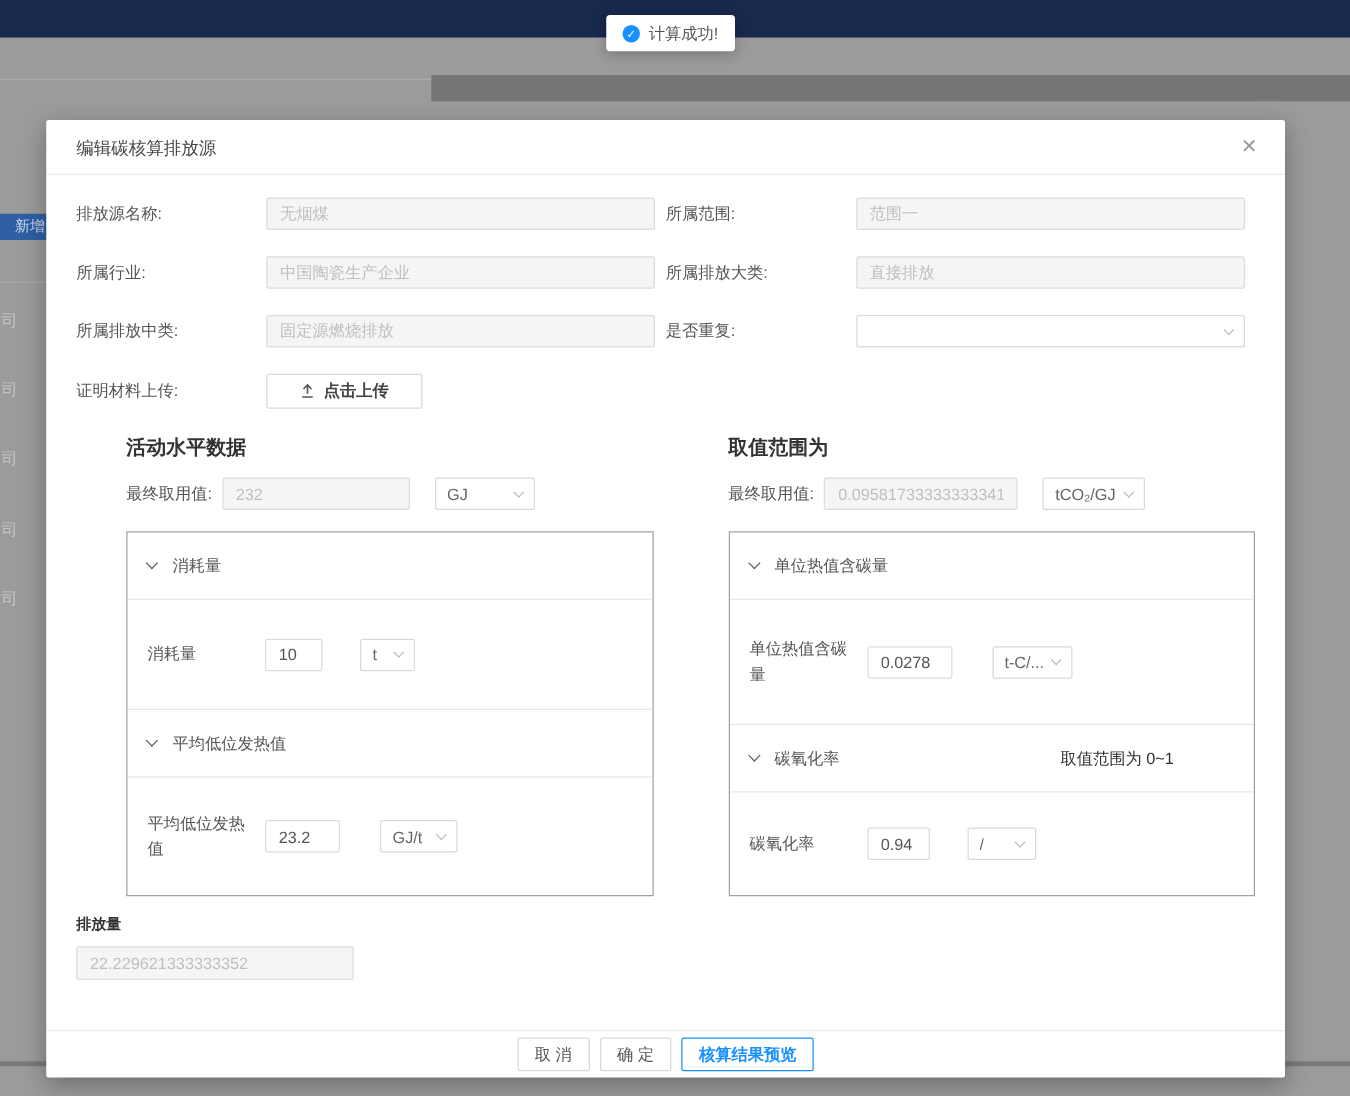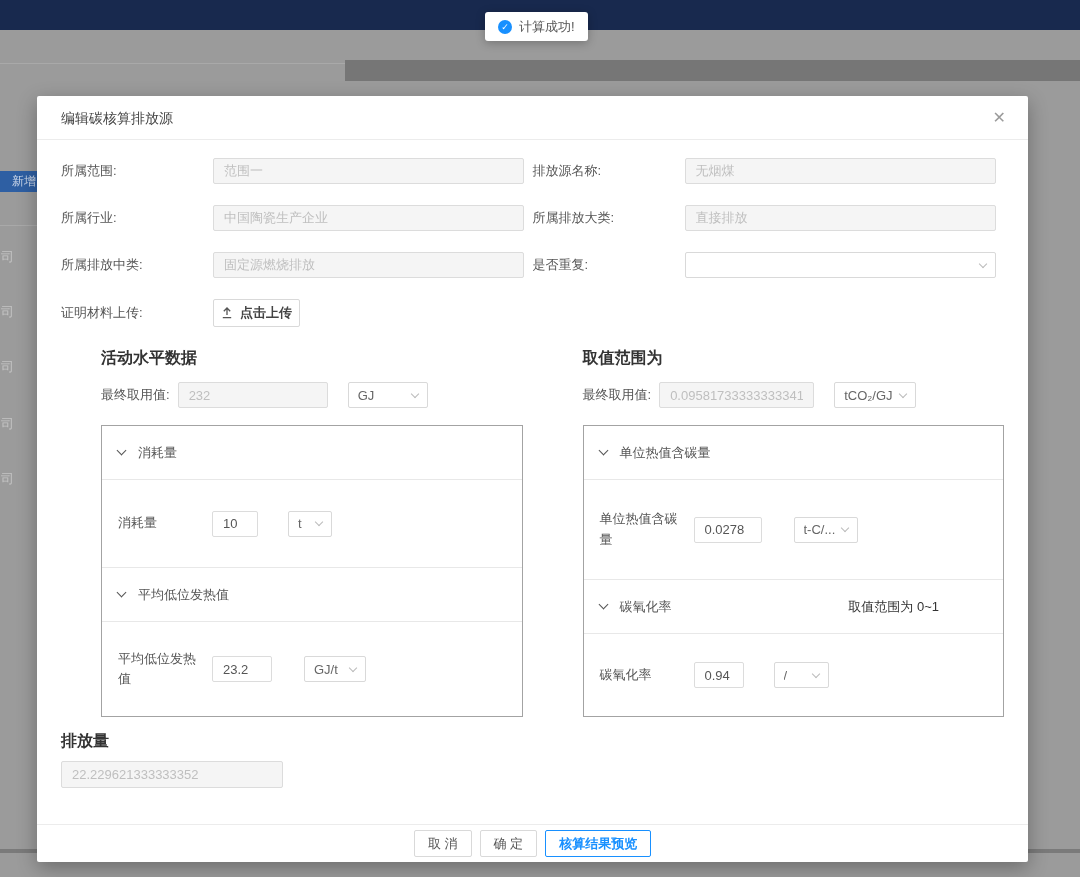--- a/index.html
+++ b/index.html
@@ -43,38 +43,38 @@
   .wide { width:311px; }
   .sel { height:26px; border:1px solid #d9d9d9; border-radius:2px; background:#fff; display:flex;
          align-items:center; justify-content:space-between; padding:0 9px; font-size:13px; color:#666;
          cursor:pointer; }
   .chev { flex:none; border:solid #bbb; border-width:0 1.5px 1.5px 0; padding:2.5px;
           transform:rotate(45deg); margin-top:-3px; }
   .chev-dark { border-color:#555; padding:3px; margin-top:-4px; }
   .ellip { overflow:hidden; text-overflow:ellipsis; white-space:nowrap; }
 
   .upload-btn { height:28px; border:1px solid #d9d9d9; border-radius:2px; background:#fff;
-                display:inline-flex; align-items:center; gap:7px; padding:0 7px; font-size:13px;
+                display:inline-flex; align-items:center; gap:7px; padding:0 26px; font-size:13px;
                 color:#444; font-weight:bold; cursor:pointer; }
 
   .sec-wrap { display:flex; gap:20px; }
   .sec-col { flex:1; min-width:0;margin-left:40px; }
   .sec-title { font-size:16px; font-weight:bold; color:#333; height:20px; margin:0 0 14px; }
   .final-row { display:flex; align-items:center; margin-bottom:17px; }
   .final-label { font-size:13px; color:#555; margin-right:8px; flex:none; }
 
   .panel { border:1px solid #a3a3a3; height:292px; display:flex; flex-direction:column; }
   .p-head { flex:none; display:flex; align-items:center; gap:13px; padding:0 16px;
             border-bottom:1px solid #e8e8e8; font-size:13px; color:#555; cursor:pointer; }
   .p-body { flex:none; display:flex; align-items:center; padding:0 16px; border-bottom:1px solid #e8e8e8; }
   .p-body.last { flex:1; border-bottom:none; }
   .p-label { width:78px; margin-right:16px; flex:none; font-size:13px; color:#555; line-height:1.55; }
   .p-note { margin-left:auto; margin-right:48px; font-size:13px; color:#333; }
 
-  .emission-title { font-size:16px; font-weight:bold; color:#333; margin:14px 0 9px; }
+  .emission-title { font-size:12px; font-weight:bold; color:#333; margin:14px 0 9px; }
 
   .m-footer { position:absolute; left:0; right:0; bottom:0; height:38px; border-top:1px solid #ececec;
               display:flex; align-items:center; justify-content:center; gap:8px; padding:0 24px; }
   .btn { height:27px; padding:0 13px; border:1px solid #d9d9d9; border-radius:2px; background:#fff;
          font-size:13px; color:#555; cursor:pointer; font-family:"Liberation Sans", sans-serif; }
   .btn-primary { border-color:#1890ff; color:#1890ff; font-weight:bold; }
 </style>
 </head>
 <body>
 
@@ -98,26 +98,26 @@
 <div class="modal">
   <div class="m-header">
     <span>编辑碳核算排放源</span>
     <span class="m-close">✕</span>
   </div>
 
   <div class="m-body">
 
     <div class="frow">
       <div class="fcol">
+        <span class="flabel">排放源名称:</span>
+        <input class="finput ro wide" value="无烟煤" style="">
+      </div>
+      <div class="fcol">
         <span class="flabel">所属范围:</span>
         <input class="finput ro wide" value="范围一" style="">
-      </div>
-      <div class="fcol">
-        <span class="flabel">排放源名称:</span>
-        <input class="finput ro wide" value="无烟煤" style="">
       </div>
     </div>
 
     <div class="frow">
       <div class="fcol">
         <span class="flabel">所属行业:</span>
         <input class="finput ro wide" value="中国陶瓷生产企业" style="">
       </div>
       <div class="fcol">
         <span class="flabel">所属排放大类:</span>

